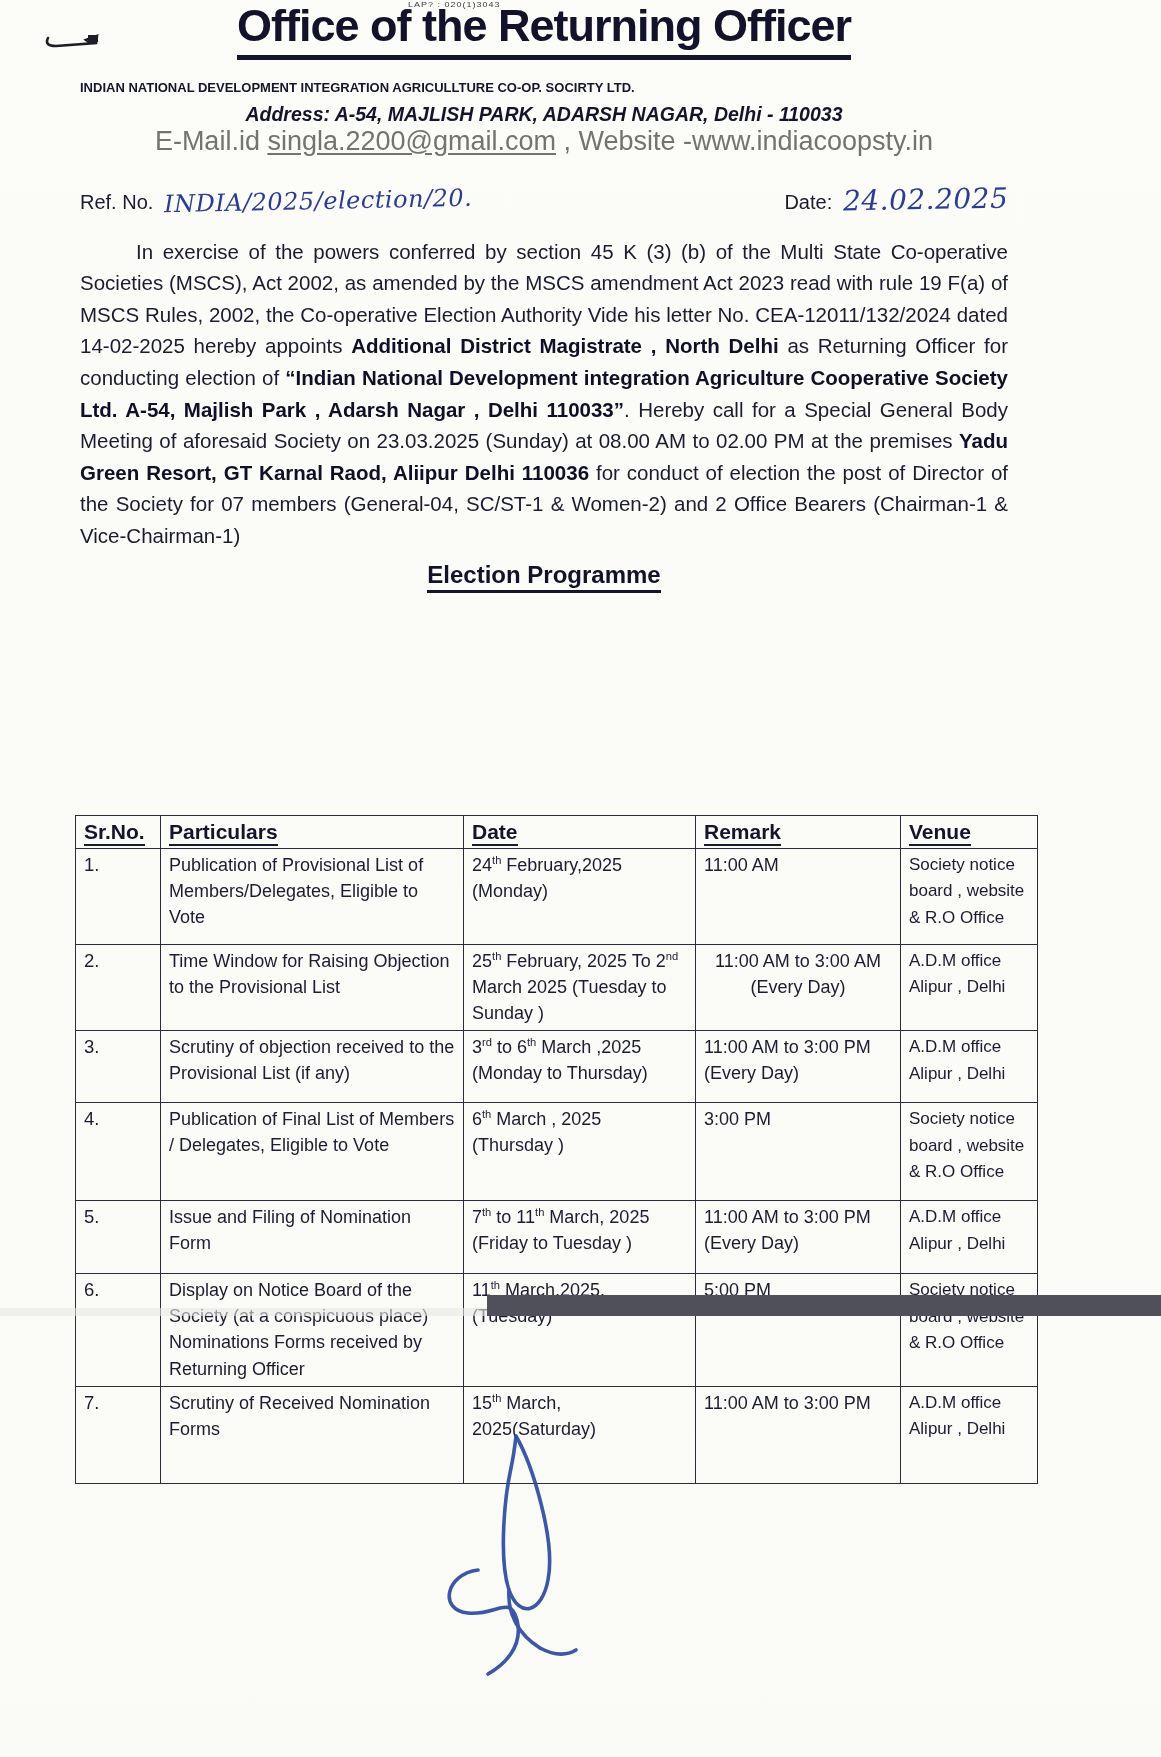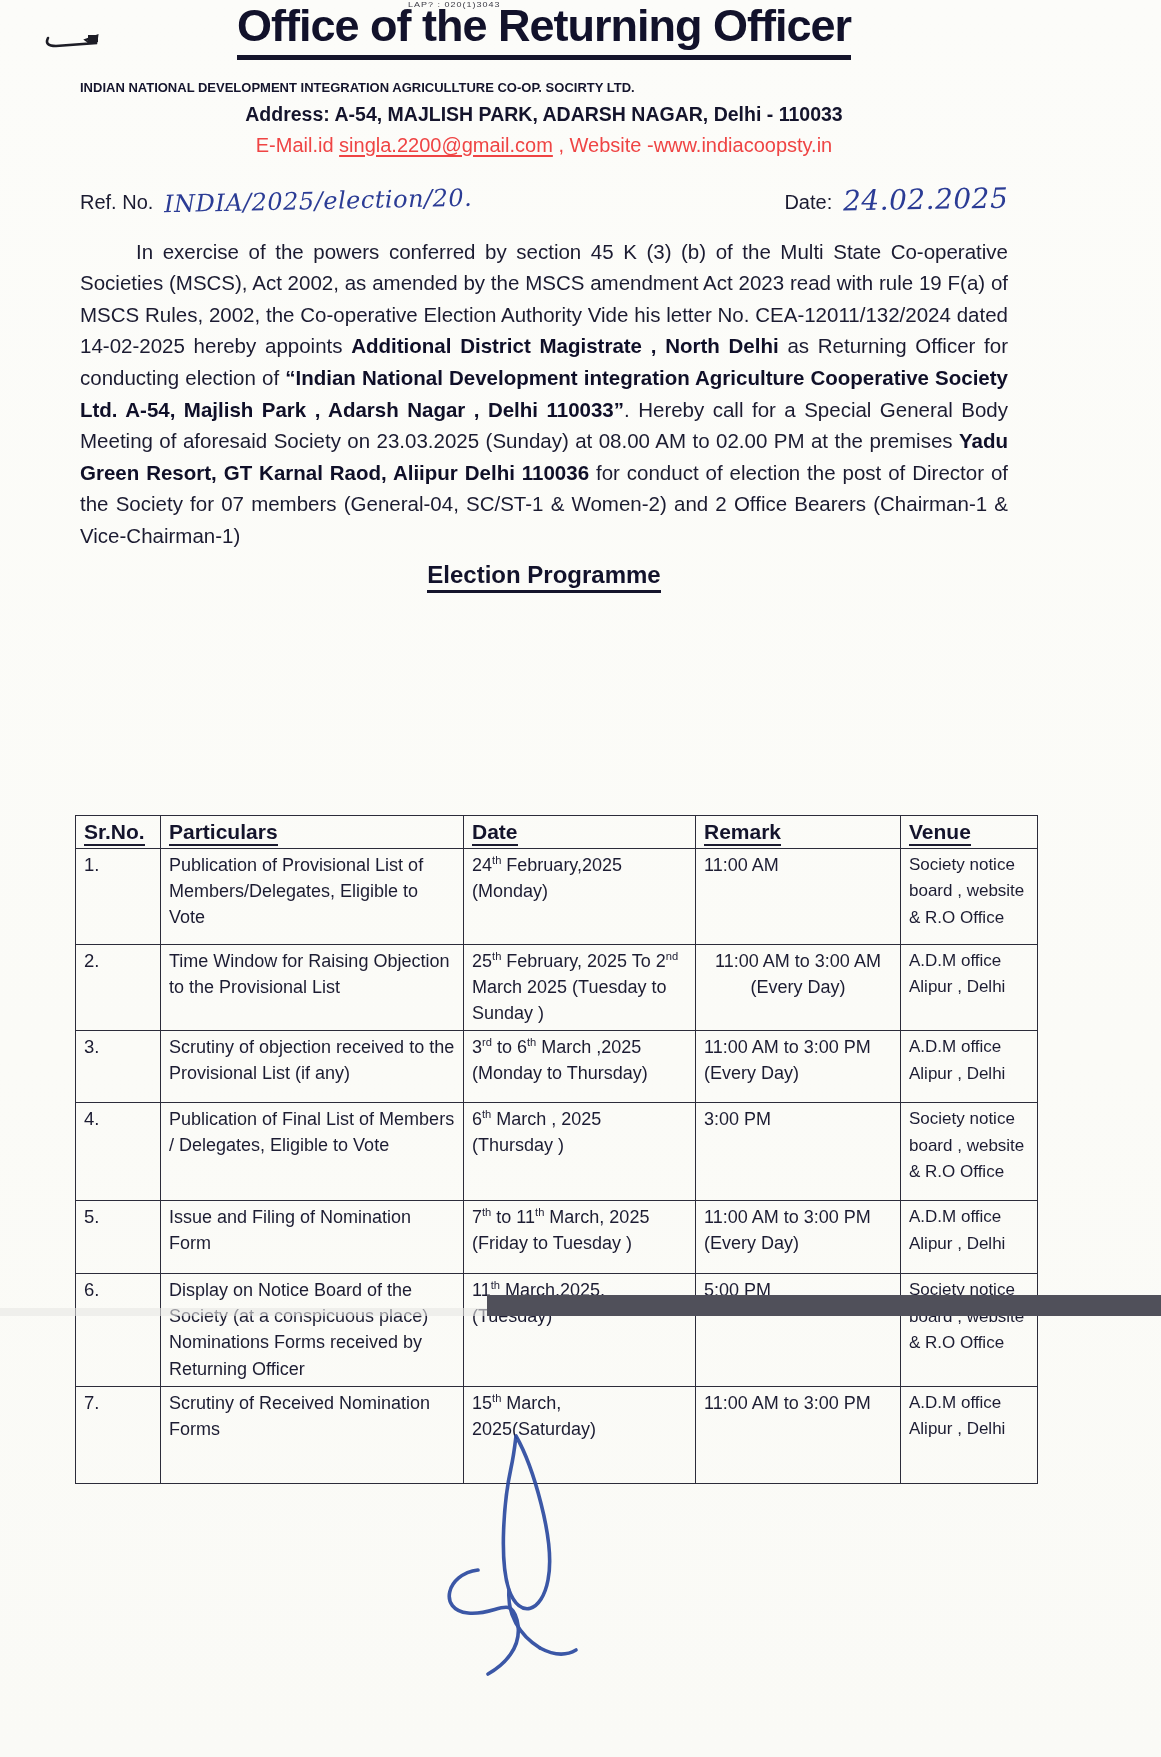--- a/index.html
+++ b/index.html
@@ -18,22 +18,22 @@
   .footer-strip-left{position:absolute;bottom:0;left:0;width:487px;height:8px;background:#e8e8e4;opacity:.6;}
 
   
   .content{position:absolute;left:80px;top:0;width:928px;}
   .doc-title{text-align:center;}
   .doc-title span{
     display:inline-block;font-size:45px;font-weight:bold;letter-spacing:-1px;
     color:#12122b;border-bottom:5px solid #15152c;padding-bottom:3px;line-height:1.15;
   }
   .org-line{margin-top:20px;text-align:left;font-size:13px;font-weight:bold;color:#14142c;}
-  .addr-line{margin-top:8px;text-align:center;font-size:19.5px;font-weight:bold;color:#14142c;}
-  .email-line{margin-top:8px;text-align:center;font-size:20px;color:#ef4444;}
+  .addr-line{margin-top:8px;text-align:center;font-size:19.5px;font-weight:bold;color:#14142c;font-style:italic;}
+  .email-line{margin-top:0;text-align:center;font-size:27px;color:#737373;}
   .email-line .email{text-decoration:underline;text-underline-offset:3px;}
 
   
   .ref-row{margin-top:26px;display:flex;justify-content:space-between;align-items:baseline;}
   .hand{
     font-family:"DejaVu Serif",serif;font-style:italic;color:#2b3c95;
     letter-spacing:.5px;
   }
   .ref-label,.date-label{font-size:20px;color:#1b1b31;}
   .ref-value{font-size:24px;transform:rotate(-1.2deg);display:inline-block;margin-left:6px;}

